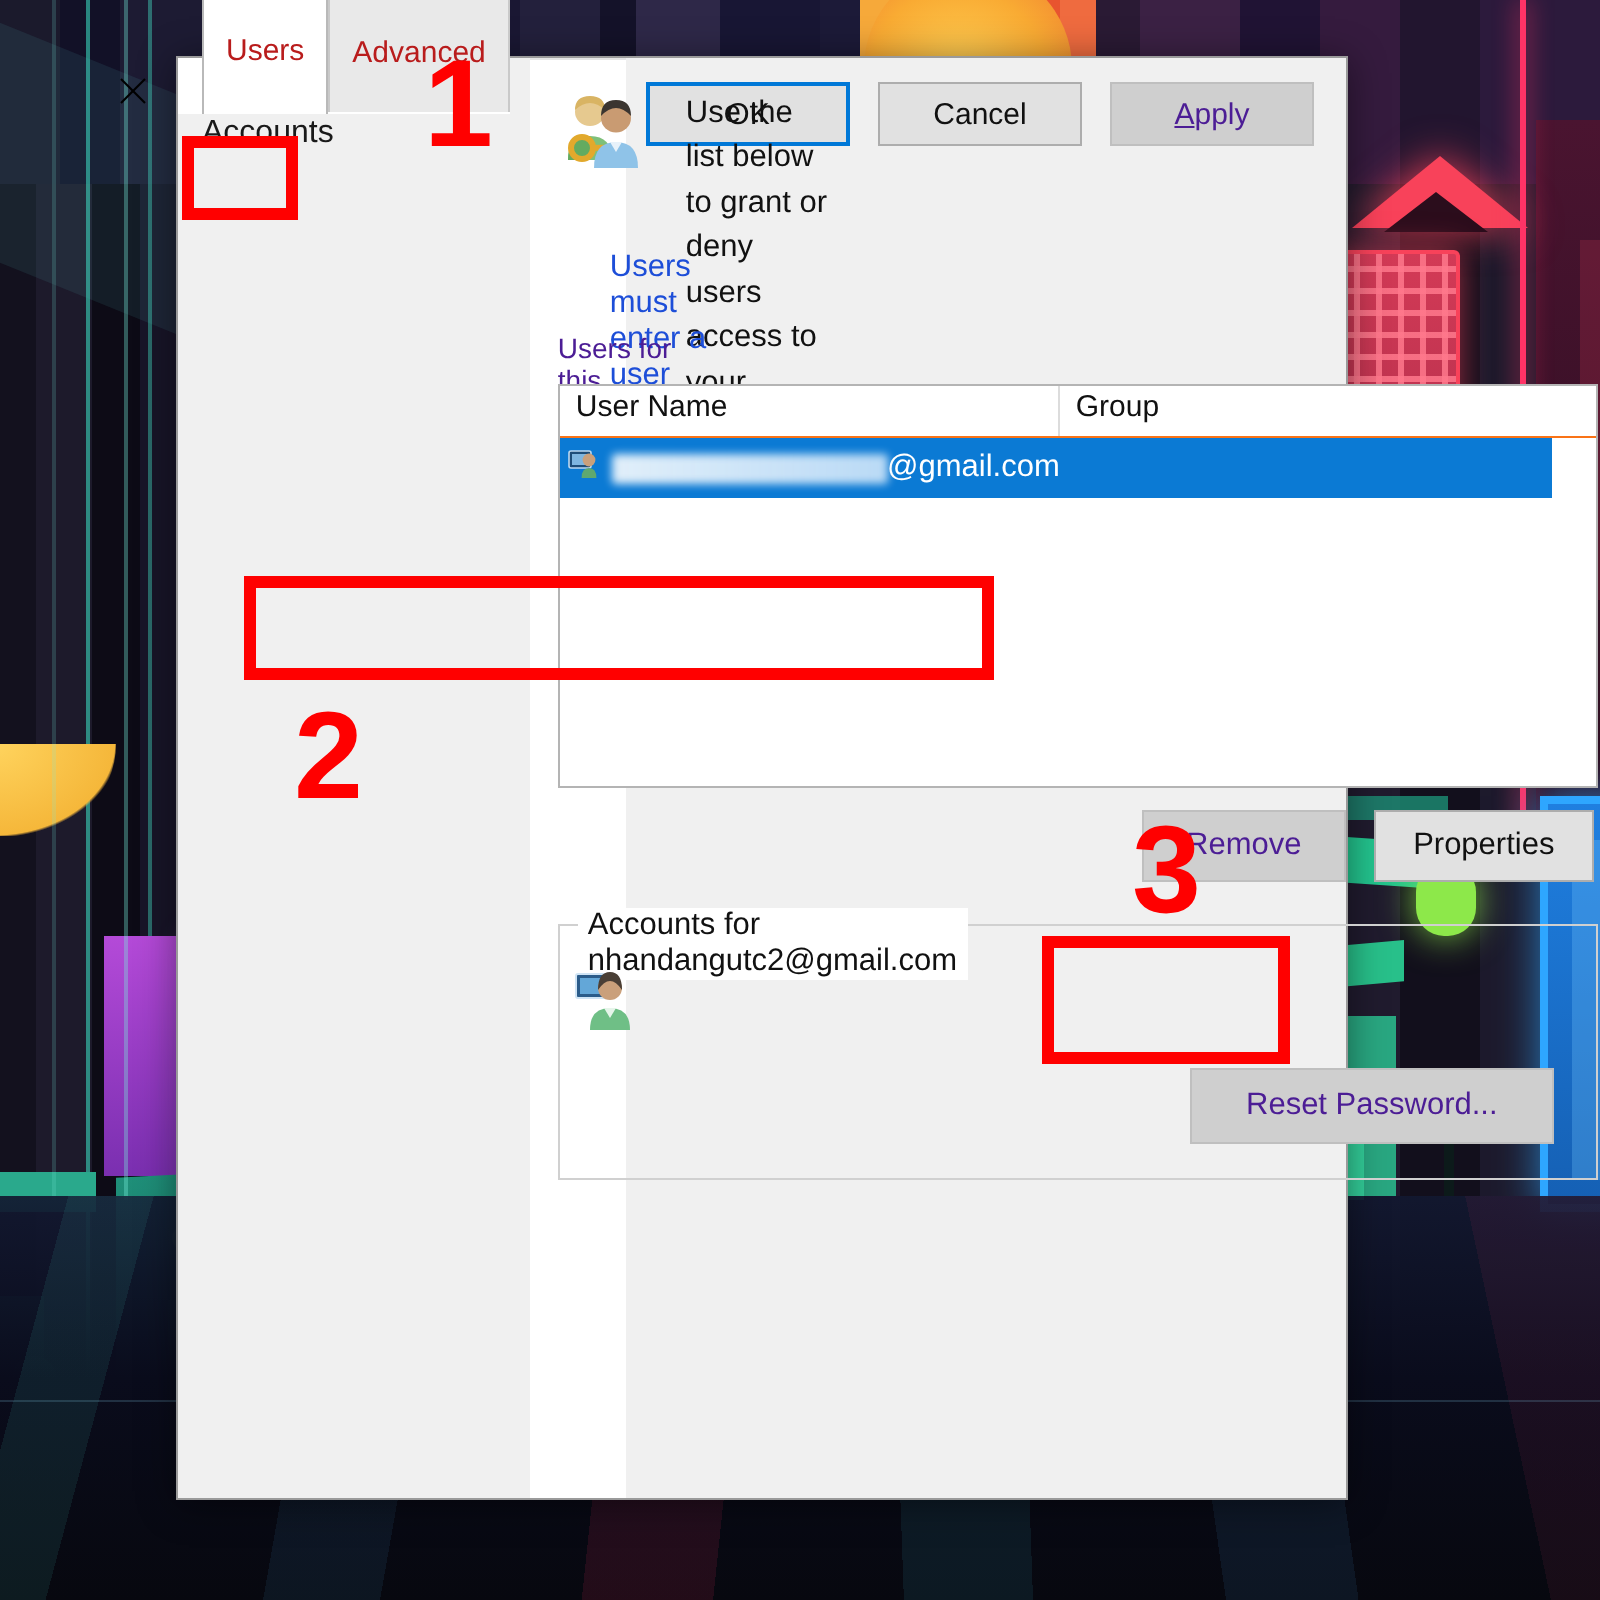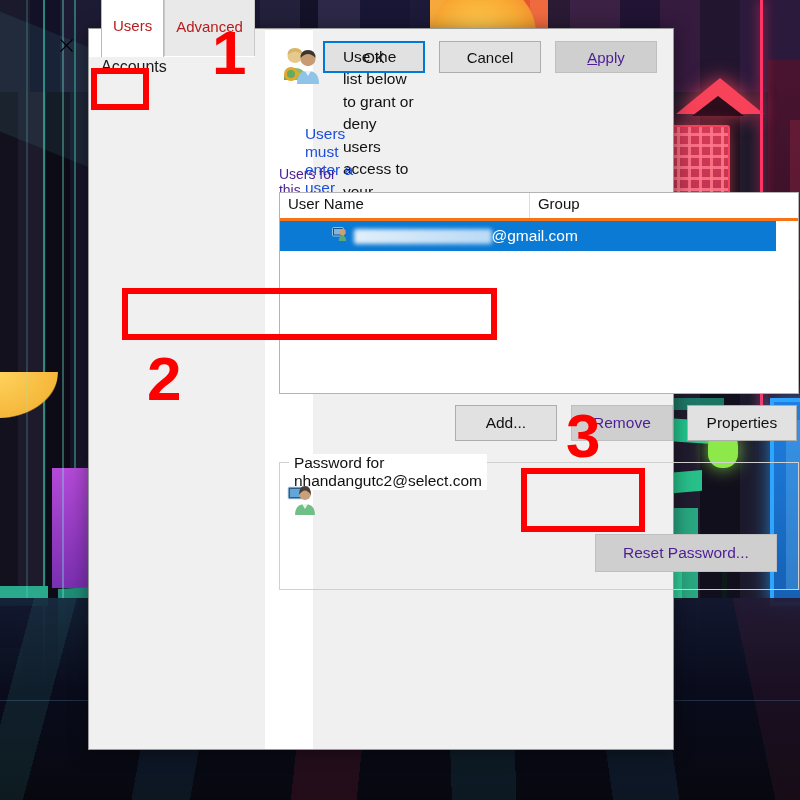--- a/index.html
+++ b/index.html
@@ -177,26 +177,26 @@
 
   #chk-row{position:absolute;left:14px;top:95px;display:flex;align-items:center;gap:8px;}
   #chk-box{width:16px;height:16px;border:1px solid #5a5a5a;background:#fff;
     display:flex;align-items:center;justify-content:center;flex:0 0 auto;cursor:pointer;}
   #chk-label{font-size:15.5px;color:#1d4ed8;}
 
   #list-label{position:absolute;left:14px;top:136px;font-size:14px;color:#4c1d95;}
 
   #listview{position:absolute;left:14px;top:162px;width:518px;height:200px;
     border:1px solid #b4b4b4;background:#fff;overflow:hidden;}
-  #lv-header{height:25px;display:flex;border-bottom:3px solid #f97316;background:#fff;}
+  #lv-header{height:25px;display:flex;border-bottom:1px solid #f97316;background:#fff;}
   .lv-col{font-size:15px;color:#111;padding:2px 0 0 8px;box-sizing:border-box;}
   .lv-col.c1{width:250px;border-right:1px solid #dcdcdc;}
   .lv-col.c2{flex:1;}
   #lv-row{height:30px;background:#0b7ad4;display:flex;align-items:center;width:496px;}
-  #lv-row .cell1{width:250px;display:flex;align-items:center;gap:6px;padding-left:4px;box-sizing:border-box;margin-left:48px;}
+  #lv-row .cell1{width:250px;display:flex;align-items:center;gap:6px;padding-left:4px;box-sizing:border-box;}
   #lv-row .cell2{flex:1;font-size:15.5px;color:#fff;padding-left:8px;}
   #blur-name{width:150px;height:15px;border-radius:2px;
     background:linear-gradient(90deg,rgba(255,255,255,.88),rgba(235,245,255,.78));
     filter:blur(2.2px);}
   #name-suffix{font-size:15.5px;color:#fff;margin-left:-6px;}
 
   #btn-row{position:absolute;left:14px;top:375px;width:518px;display:flex;
     justify-content:flex-end;gap:14px;}
   .win-btn{width:100px;height:34px;font-size:15.5px;color:#111;background:#e1e1e1;
     border:1px solid #adadad;cursor:pointer;font-family:"Liberation Sans",sans-serif;
@@ -345,27 +345,26 @@
               <path d="M6.8 15 q0 -5 3.7 -5 q3.7 0 3.7 5 z" fill="#5fa86f"></path>
             </svg>
           </span>
           <span id="blur-name"></span>
           <span id="name-suffix">@gmail.com</span>
         </div>
       </div>
     </div>
 
     <div id="btn-row">
-      <div class="win-btn">Add...</div>
       <div class="win-btn disabled">Remove</div>
       <div class="win-btn wide">Properties</div>
     </div>
 
     <div id="pwd-group"></div>
-    <div id="pwd-legend">Password for nhandangutc2@select.com</div>
+    <div id="pwd-legend">Accounts for nhandangutc2@gmail.com</div>
     <div id="pwd-row">
       <span class="ico">
         <svg width="34" height="34" viewBox="0 0 34 34" aria-hidden="true">
           <rect x="1" y="3" width="15" height="12" rx="1" fill="#2b5c8a" stroke="#cfe4f5" stroke-width="1"></rect>
           <rect x="3" y="5" width="11" height="8" fill="#63a7d8"></rect>
           <circle cx="18" cy="10" r="6" fill="#caa07b"></circle>
           <path d="M12 11 q6 -9 12 0 q0 -9 -6 -9 q-6 0 -6 9z" fill="#4a3f36"></path>
           <path d="M8 31 q0 -11 10 -11 q10 0 10 11 z" fill="#6fbf86"></path>
           <path d="M15 20 l3 5 l3 -5 z" fill="#e6f5ea"></path>
         </svg>

